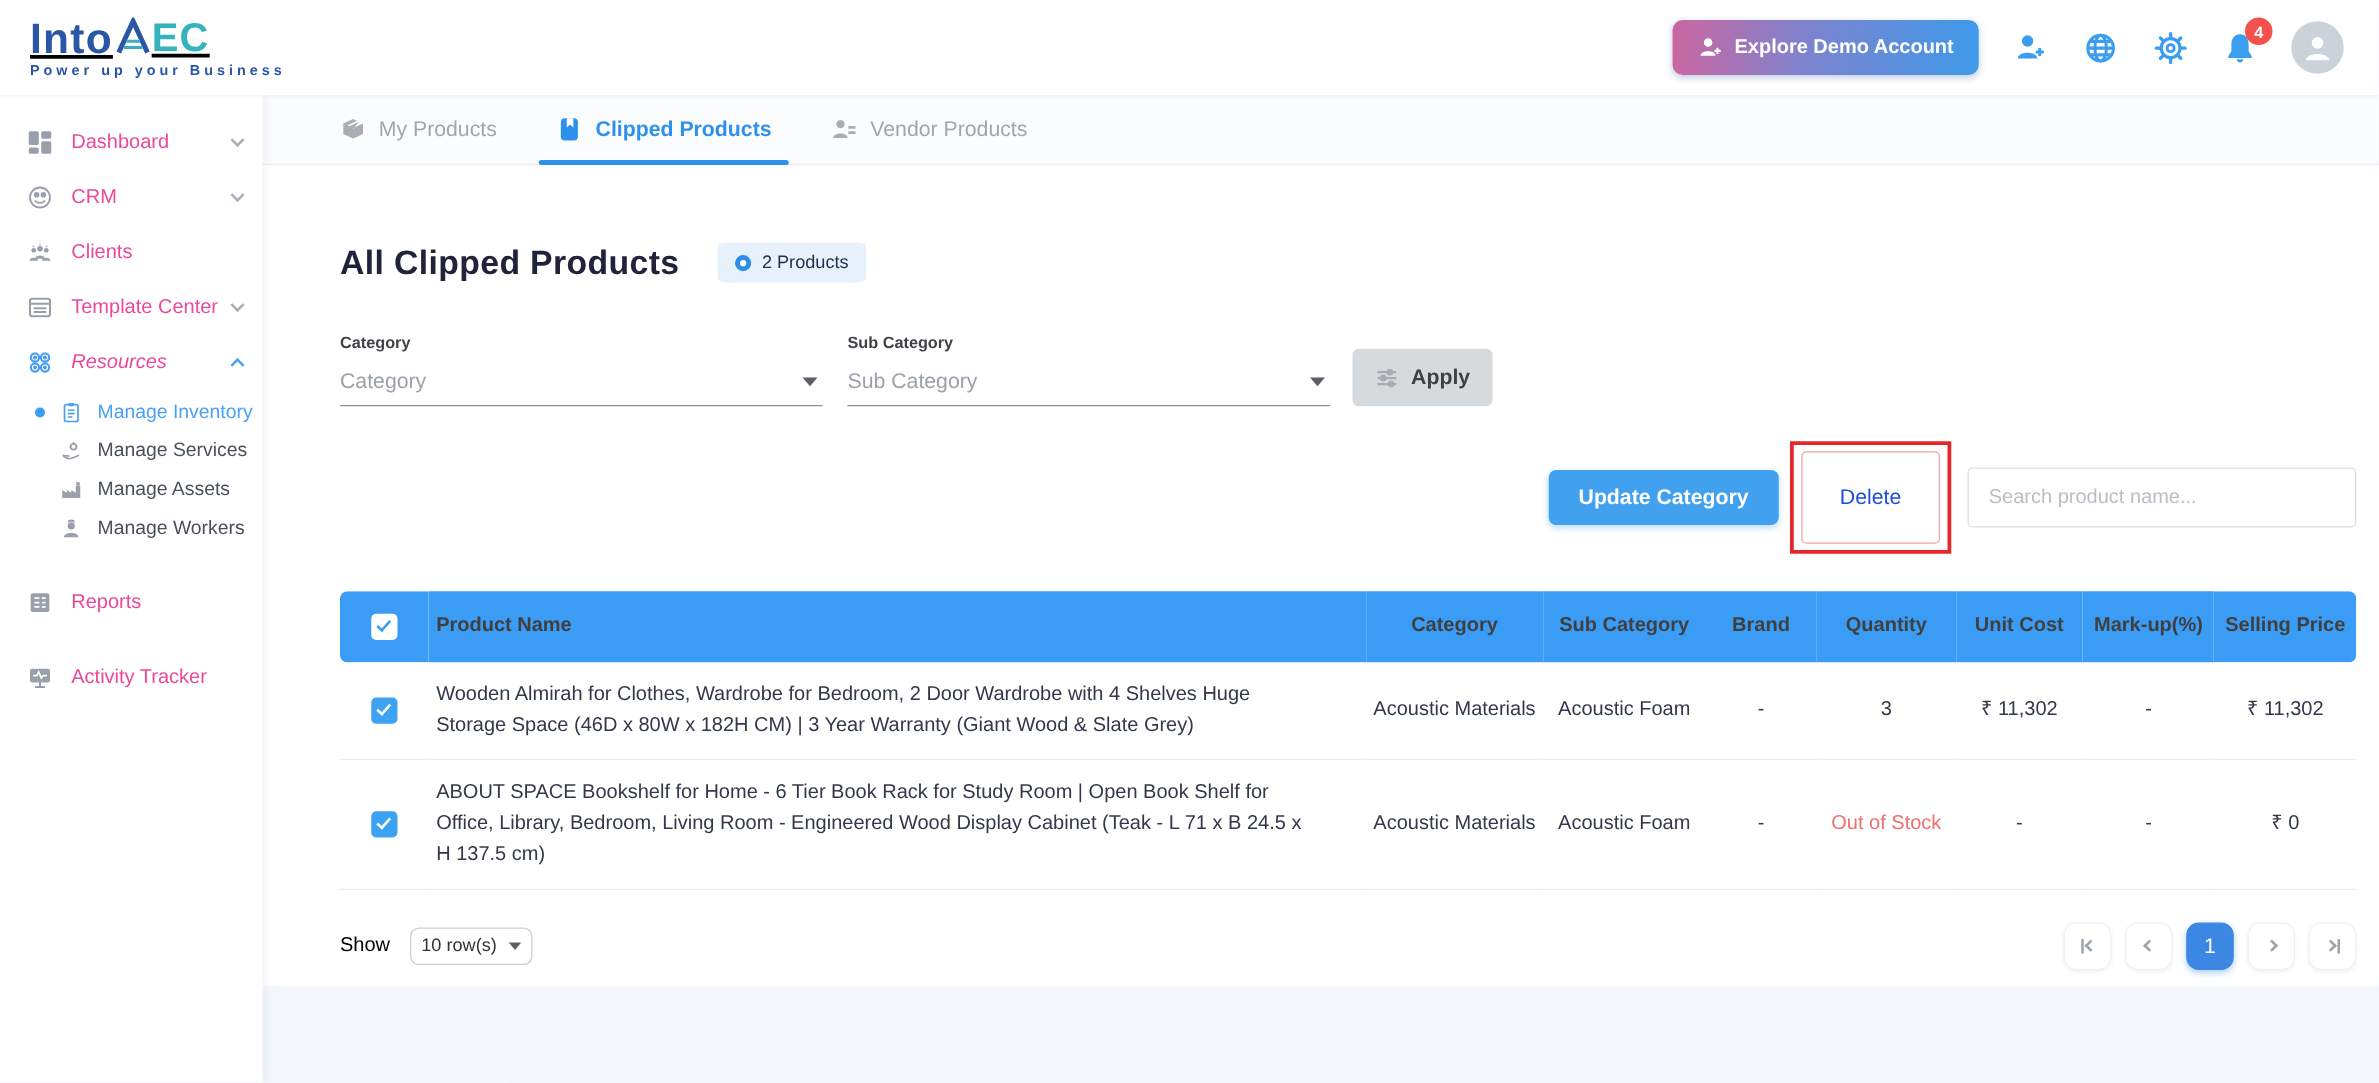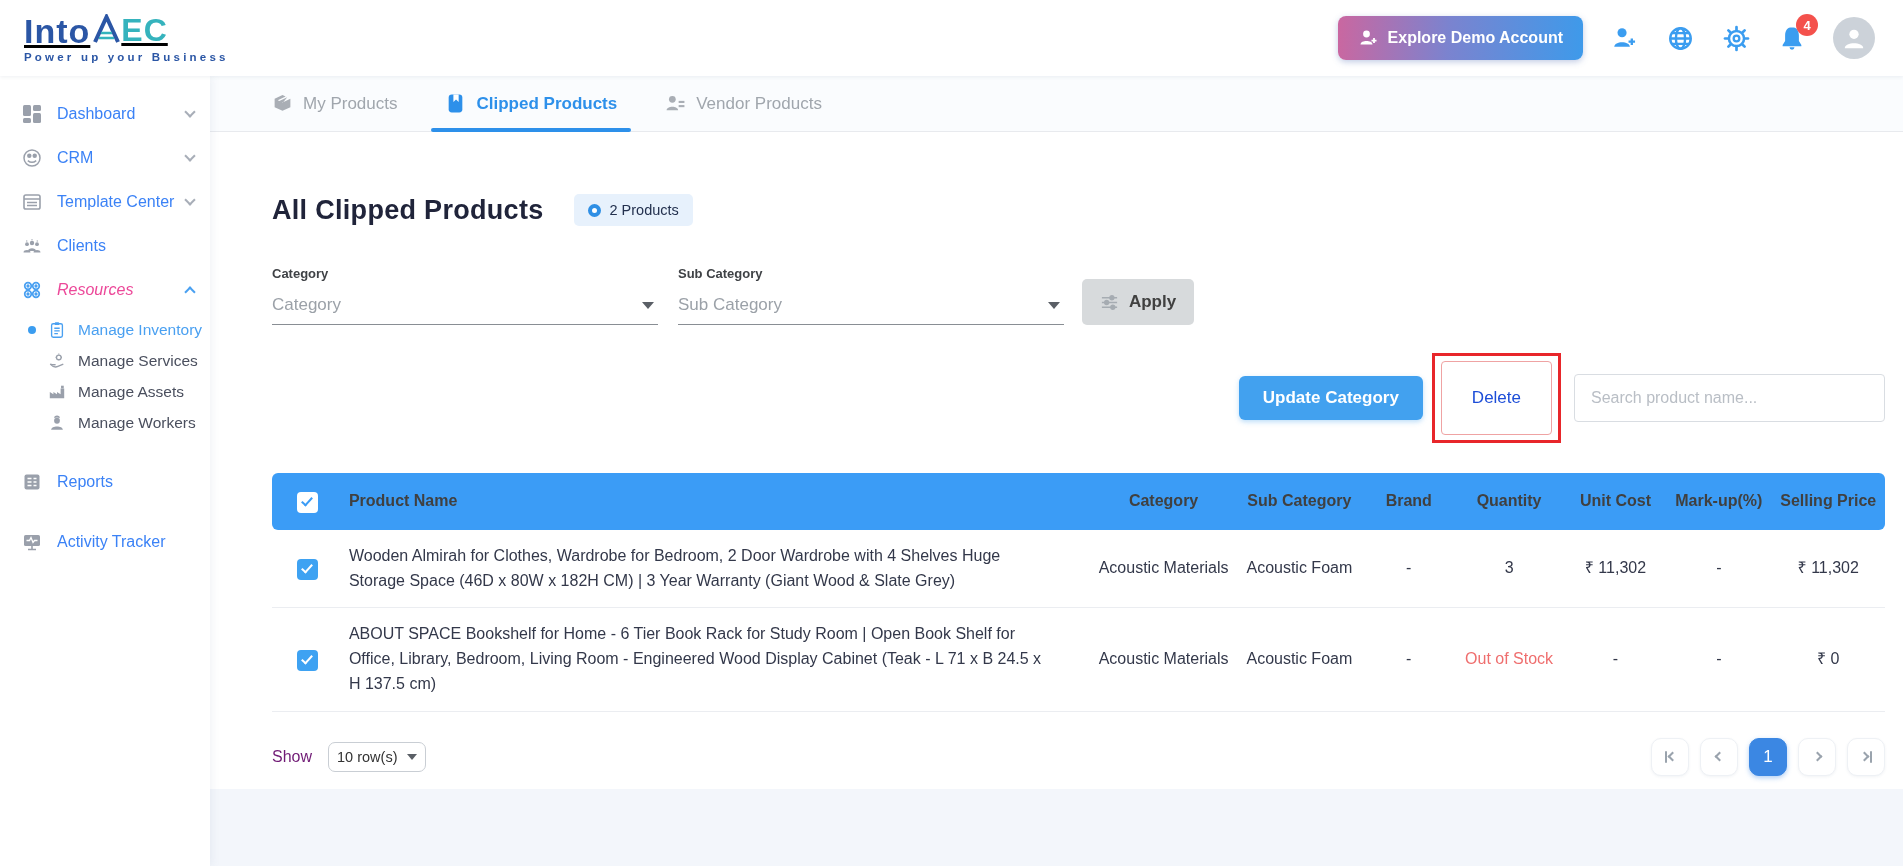--- a/index.html
+++ b/index.html
@@ -27,21 +27,21 @@
     background:#f4514c; color:#fff; font-size:13px; font-weight:bold;
     display:flex; align-items:center; justify-content:center; }
   .avatar { width:42px; height:42px; border-radius:50%; background:#ccd2d9; border:none; cursor:pointer;
     display:flex; align-items:center; justify-content:center; }
 
   
   .body-row { display:flex; height:790px; }
   .sidebar { width:210px; background:#fff; height:790px; padding-top:16px;
     box-shadow:2px 0 8px rgba(120,140,170,.10); position:relative; z-index:4; flex:none; }
   .nav-item { height:44px; display:flex; align-items:center; padding:0 16px 0 22px; cursor:pointer;
-    color:#3b82f6; font-size:16px; }
+    color:#ec4899; font-size:16px; }
   .nav-item .nav-ic { width:20px; height:20px; color:#9aa0ab; margin-right:15px; flex:none; }
   .nav-item .lbl { flex:1; }
   .nav-item.active { color:#ec4899;font-style:italic; }
   .nav-item.active .nav-ic { color:#4aa0f1; }
   .chv { width:8px; height:8px; border-right:2px solid #a8aeb8; border-bottom:2px solid #a8aeb8;
     display:inline-block; flex:none; }
   .chv.down { transform:rotate(45deg); margin-top:-4px; }
   .chv.up { transform:rotate(-135deg); margin-top:4px; border-color:#4aa0f1; }
   .submenu { padding:2px 0 6px 0; }
   .sub-item { height:31px; display:flex; align-items:center; padding-left:48px; cursor:pointer;
@@ -116,21 +116,21 @@
     justify-content:center; cursor:pointer; }
   .cb-head { background:#fff; }
   .cb-head .check { border-color:#3b9cf6; }
   .cb-row { background:#3ea2f2; }
   .cb-row .check { border-color:#fff; }
   .check { width:6px; height:11px; border-right:2.5px solid; border-bottom:2.5px solid;
     transform:rotate(42deg); margin-top:-3px; }
 
   
   .table-footer { display:flex; align-items:center; margin-top:26px; }
-  .show-label { font-size:16px; color:#701a75; }
+  .show-label { font-size:16px; color:#000000; }
   .rows-select { margin-left:16px; border:1px solid #c9ced4; border-radius:7px; background:#fff;
     display:flex; align-items:center; gap:10px; padding:6px 8px; font-size:14.5px; color:#333;
     cursor:pointer; }
   .rows-select .caret { border-top-width:6px; border-left-width:5px; border-right-width:5px; }
   .pagination { margin-left:auto; display:flex; gap:11px; }
   .pg-btn { width:38px; height:38px; border-radius:10px; background:#fff; border:1px solid #eef1f5;
     box-shadow:0 1px 3px rgba(60,80,120,.07); color:#9aa3ad; cursor:pointer;
     display:flex; align-items:center; justify-content:center; gap:2px; font-family:inherit; }
   .pg-btn .chv { width:7px; height:7px; border-width:2px; border-color:#9aa3ad; }
   .chv.left  { transform:rotate(135deg); }
@@ -258,40 +258,40 @@
               <circle cx="12.7" cy="7.8" r="1.5" fill="#9aa0ab"></circle>
               <path d="M5.8 12.6 q4.2 3.4 8.4 0"></path>
             </svg>
         </span>
         <span class="lbl">CRM</span>
         <i class="chv down"></i>
       </div>
 
       <div class="nav-item">
         <span class="nav-ic">
-          <svg viewBox="0 0 20 20" fill="none" stroke="#9aa0ab" stroke-width="1.6">
-              <rect x="2" y="3" width="16" height="14" rx="1.8"></rect>
-              <path d="M2 7 h16 M5 10.5 h10 M5 13.5 h10"></path>
-            </svg>
-        </span>
-        <span class="lbl">Template Center</span>
-        <i class="chv down"></i>
-      </div>
-
-      <div class="nav-item">
-        <span class="nav-ic">
           <svg viewBox="0 0 20 20" fill="#9aa0ab">
               <circle cx="5" cy="8.2" r="1.9"></circle>
               <circle cx="15" cy="8.2" r="1.9"></circle>
               <circle cx="10" cy="7" r="2.2"></circle>
               <path d="M1.5 16.5 c0-3.2 7-3.2 7 0 z M11.5 16.5 c0-3.2 7-3.2 7 0 z M6 15 c0-3.6 8-3.6 8 0 z"></path>
               <path d="M4.5 4.5 l.5 1 M10 3.2 l0 1 M15.5 4.5 l-.5 1" stroke="#9aa0ab" stroke-width="1.2"></path>
             </svg>
         </span>
         <span class="lbl">Clients</span>
+      </div>
+
+      <div class="nav-item">
+        <span class="nav-ic">
+          <svg viewBox="0 0 20 20" fill="none" stroke="#9aa0ab" stroke-width="1.6">
+              <rect x="2" y="3" width="16" height="14" rx="1.8"></rect>
+              <path d="M2 7 h16 M5 10.5 h10 M5 13.5 h10"></path>
+            </svg>
+        </span>
+        <span class="lbl">Template Center</span>
+        <i class="chv down"></i>
       </div>
 
       <div class="nav-item active">
         <span class="nav-ic">
           <svg viewBox="0 0 20 20" fill="none" stroke="#4aa0f1" stroke-width="1.7">
               <circle cx="6" cy="6" r="3.3"></circle>
               <circle cx="14" cy="6" r="3.3"></circle>
               <circle cx="6" cy="14" r="3.3"></circle>
               <circle cx="14" cy="14" r="3.3"></circle>
               <circle cx="6" cy="6" r="0.8" fill="#4aa0f1"></circle>

